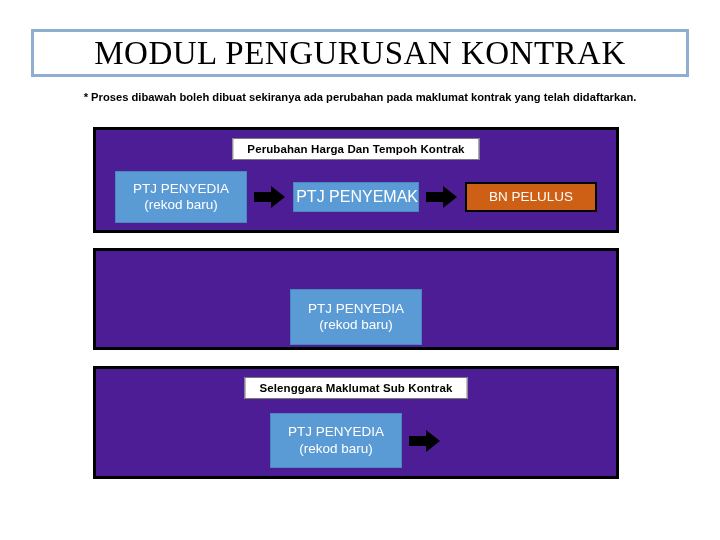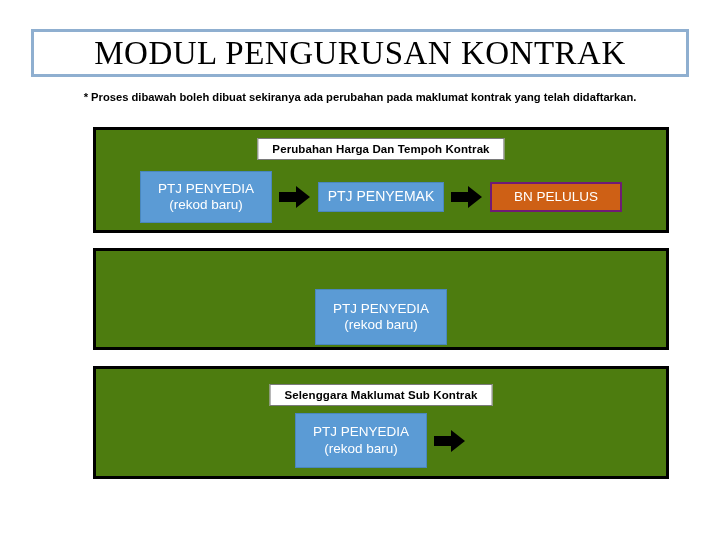--- a/index.html
+++ b/index.html
@@ -50,23 +50,23 @@
     font-size: 11.2px;
     font-weight: bold;
     color: #000000;
     white-space: nowrap;
   }
 
   
   .panel {
     position: absolute;
     left: 93px;
-    width: 576px;
+    width: 526px;
     border: 3px solid #000000;
-    background: #4d7c0f;
+    background: #4c1d95;
     box-sizing: border-box;
   }
   #panel-1 { top: 127px;  height: 106px; }
   #panel-2 { top: 248px;  height: 102px; }
   #panel-3 { top: 366px;  height: 113px; }
 
   
   .section-header {
     position: absolute;
     left: 50%;
@@ -82,21 +82,21 @@
   }
   .section-header span {
     font-size: 11.5px;
     font-weight: bold;
     color: #000000;
     white-space: nowrap;
     letter-spacing: 0.1px;
   }
   #hdr-1 { top: 8px; }
   #hdr-2 { top: 8px; }
-  #hdr-3 { top: 15px; justify-content: center; }
+  #hdr-3 { top: 8px; justify-content: center; }
 
   
   .flow-row {
     position: absolute;
     left: 0;
     width: 100%;
     display: flex;
     align-items: center;
     justify-content: center;
     gap: 6px;
@@ -119,27 +119,27 @@
   .node .line {
     display: block;
     white-space: nowrap;
   }
   .node-blue {
     background: #5B9BD5;
     border: 1px solid #4a87bd;
   }
   .node-orange {
     background: #CE6015;
-    border: 2px solid #701a75;
+    border: 2px solid #000000;
     align-items: center;
   }
 
   
   #node-penyedia-1 { width: 132px; height: 52px; font-size: 13.5px; }
-  #node-penyemak-1 { width: 126px; height: 30px; font-size: 14px; }
+  #node-penyemak-1 { width: 126px; height: 30px; font-size: 16px; align-items: flex-end; }
   #node-bnpelulus-1 { width: 132px; height: 30px; font-size: 13.5px; }
 
   #node-penyedia-2 { width: 132px; height: 56px; font-size: 13.5px; }
 
   #node-penyedia-3 { width: 132px; height: 55px; font-size: 13.5px; }
   #node-pelulus-3  { width: 132px; height: 55px; font-size: 13.5px; }
 
   
   .arrow {
     width: 34px;

